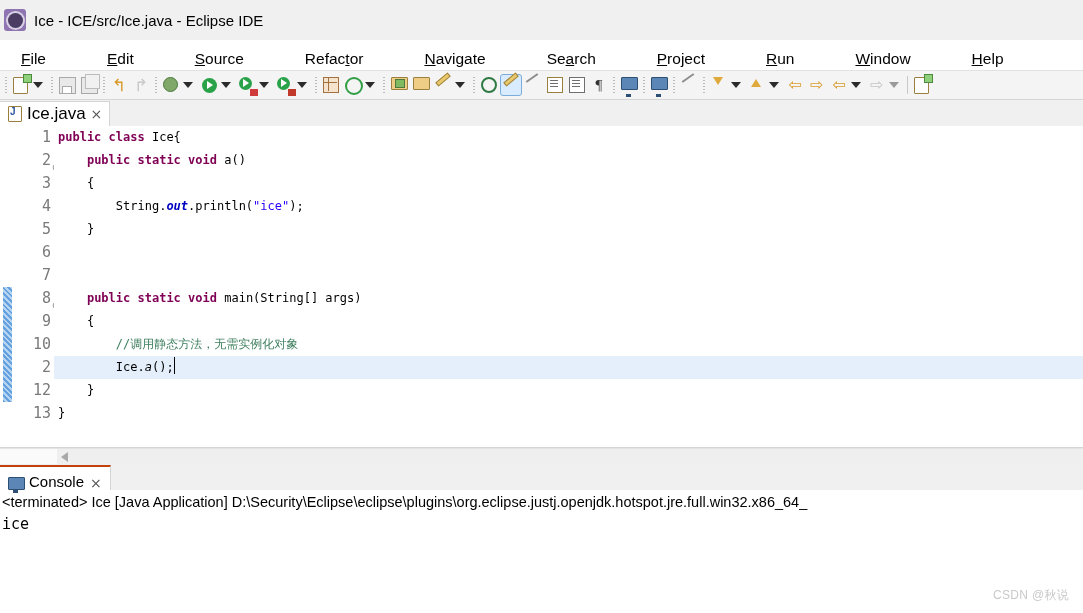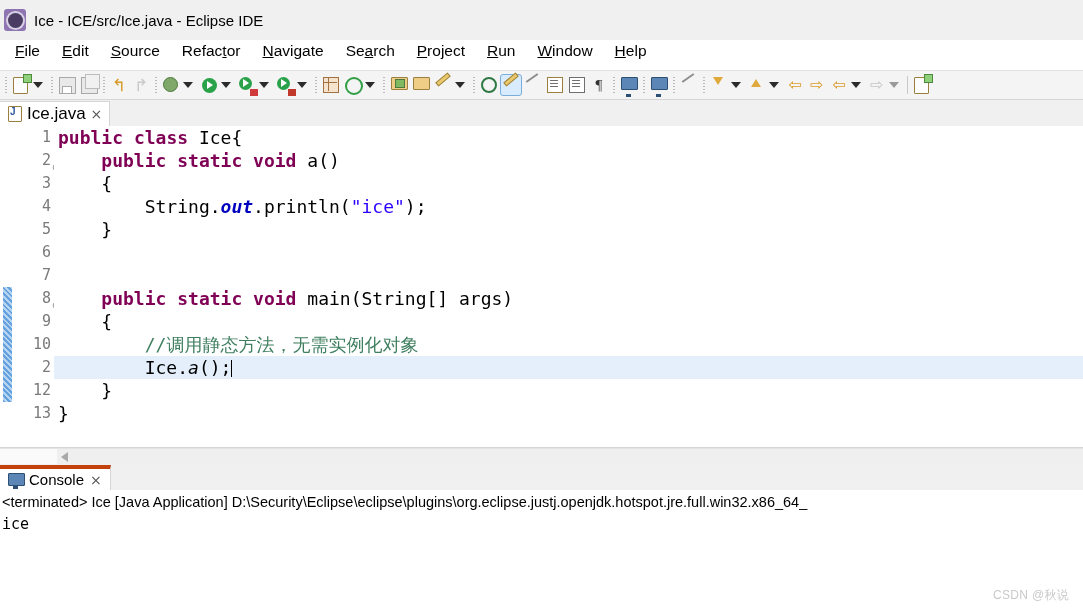--- a/index.html
+++ b/index.html
@@ -42,23 +42,24 @@
     font-size: 15px;
     color: #000;
     white-space: nowrap;
   }
 
   
   .menubar {
     height: 30px;
     background: #ffffff;
     display: flex;
-    align-items: flex-start;
-    padding-left: 4px;
-    box-sizing: border-box;
+    align-items: flex-end;
+    padding-left: 10px;
+    box-sizing: border-box;
+    gap: 39px;
   }
   .menu-item {
     font-size: 15.5px;
     color: #000;
     padding: 2px 11px;
     white-space: nowrap;
     cursor: default;
   }
   .menu-item .mn { text-decoration: underline; }
 
@@ -254,21 +255,21 @@
     box-sizing: border-box;
     padding-right: 3px;
     position: relative;
   }
   .code-area {
     flex: 1; position: relative; background: #ffffff;
   }
   .line {
     height: 23px; line-height: 23px;
     font-family: "DejaVu Sans Mono", monospace;
-    font-size: 18px;
+    font-size: 12px;
     white-space: pre;
     position: relative;
   }
   .gutter .line { color: #7a7a7a; font-size: 15px; }
   .gutter .line .fold {
     position: absolute; right: -10px; top: 6px;
     width: 10px; height: 10px;
   }
   .gutter .line .fold:after {
     content: "\2296"; font-size: 11px; color: #8a8a8a;
@@ -306,23 +307,23 @@
   .console-wrap {
     background: #fff;
   }
   .console-tabs {
     height: 26px; background: #f0f0f0;
     display: flex; align-items: flex-end;
     box-sizing: border-box;
   }
   .ctab {
     height: 25px; background: #fff;
-    display: flex; align-items: center;
+    display: flex; align-items: flex-end;
     padding: 0 8px; gap: 6px;
-    border-top: 4px solid #c2410c;
+    border-top: 2px solid #c2410c;
     border-right: 1px solid #d5d5d5;
     box-sizing: border-box;
   }
   .ctab .label { font-size: 15px; color: #000; }
   .console-body {
     background: #fff; padding: 2px 0 0 2px;
   }
   .console-line {
     font-size: 14.5px; color: #000;
     white-space: nowrap; line-height: 21px;

